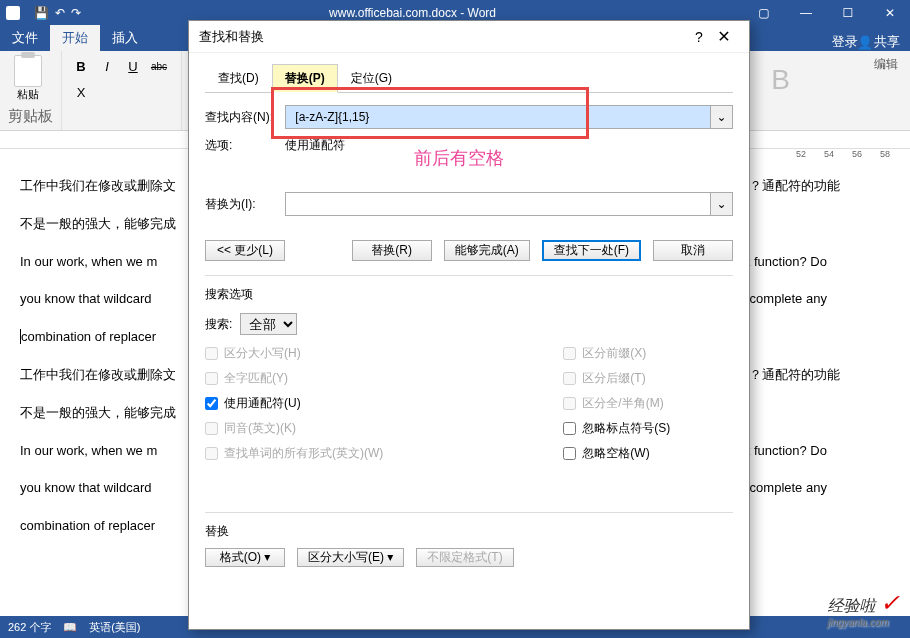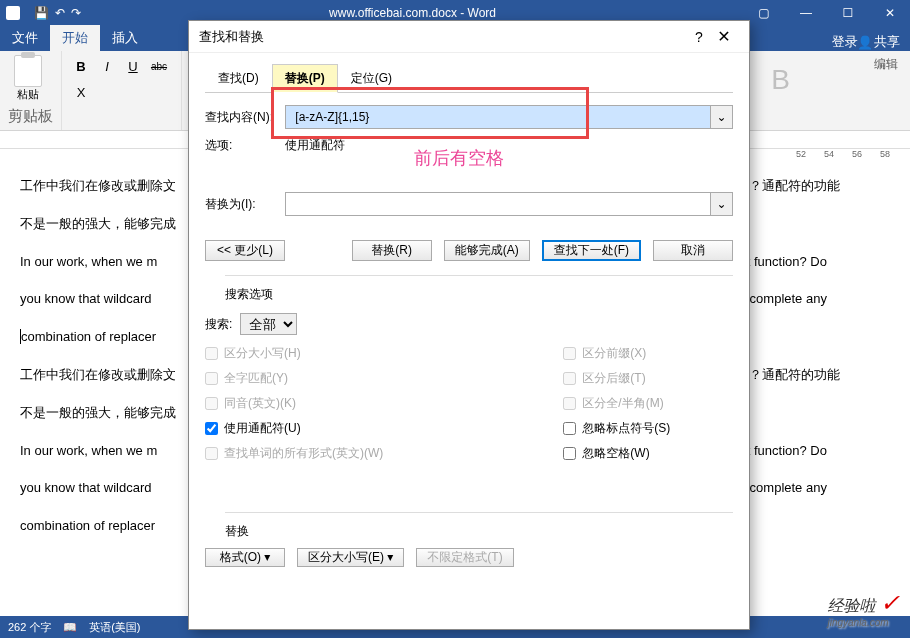--- a/index.html
+++ b/index.html
@@ -61,21 +61,21 @@
     .combo-btn { width: 22px; height: 24px; border: 1px solid #aaa; border-left: none; background: #f0f0f0; cursor: pointer; display: flex; align-items: center; justify-content: center; }
     
     .red-box { position: absolute; border: 3px solid #e84545; pointer-events: none; }
     .red-note { position: absolute; color: #ec4899; font-size: 18px; font-weight: 400; pointer-events: none; }
     
     .buttons-row { display: flex; gap: 12px; margin: 24px 0 14px 0; }
     .dlg-btn { padding: 0 10px; border: 1px solid #aaa; background: linear-gradient(#fdfdfd, #e8e8e8); cursor: pointer; font-size: 12px; min-width: 80px; text-align: center; }
     .dlg-btn.primary { border: 2px solid #0078d7; }
     .dlg-btn.disabled { color: #aaa; cursor: default; }
     
-    .section-header { border-top: 1px solid #ddd; padding-top: 10px; margin-top: 10px; font-size: 12px; margin-left: 20px; }
+    .section-header { border-top: 1px solid #ddd; padding-top: 10px; margin-top: 10px; font-size: 12px; }
     
     .search-opts-row { display: flex; align-items: center; gap: 8px; margin: 10px 0; }
     .select-box { height: 22px; border: 1px solid #aaa; padding: 1px 4px; }
     
     .checkbox-grid { display: flex; gap: 40px; }
     .checkbox-col { display: flex; flex-direction: column; gap: 8px; justify-content: space-between; }
     .checkbox-row { display: flex; align-items: center; gap: 6px; }
     .checkbox-row input { width: 13px; height: 13px; }
     .checkbox-row.disabled { color: #aaa; }
     
@@ -226,27 +226,27 @@
     <div class="checkbox-grid">
       <div class="checkbox-col">
         <label class="checkbox-row disabled">
             <input type="checkbox" disabled="" style="">
             <span>区分大小写(H)</span>
           </label>
         <label class="checkbox-row disabled">
             <input type="checkbox" disabled="" style="">
             <span>全字匹配(Y)</span>
           </label>
-        <label class="checkbox-row disabled">
-            <input type="checkbox" disabled="" style="">
-            <span>同音(英文)(K)</span>
-          </label>
         <label class="checkbox-row">
             <input type="checkbox" checked="" style="">
             <span>使用通配符(U)</span>
+          </label>
+        <label class="checkbox-row disabled">
+            <input type="checkbox" disabled="" style="">
+            <span>同音(英文)(K)</span>
           </label>
         <label class="checkbox-row disabled">
             <input type="checkbox" disabled="" style="">
             <span>查找单词的所有形式(英文)(W)</span>
           </label>
       </div>
       <div class="checkbox-col" style="margin-left:140px">
         <label class="checkbox-row disabled">
             <input type="checkbox" disabled="" style="">
             <span>区分前缀(X)</span>

